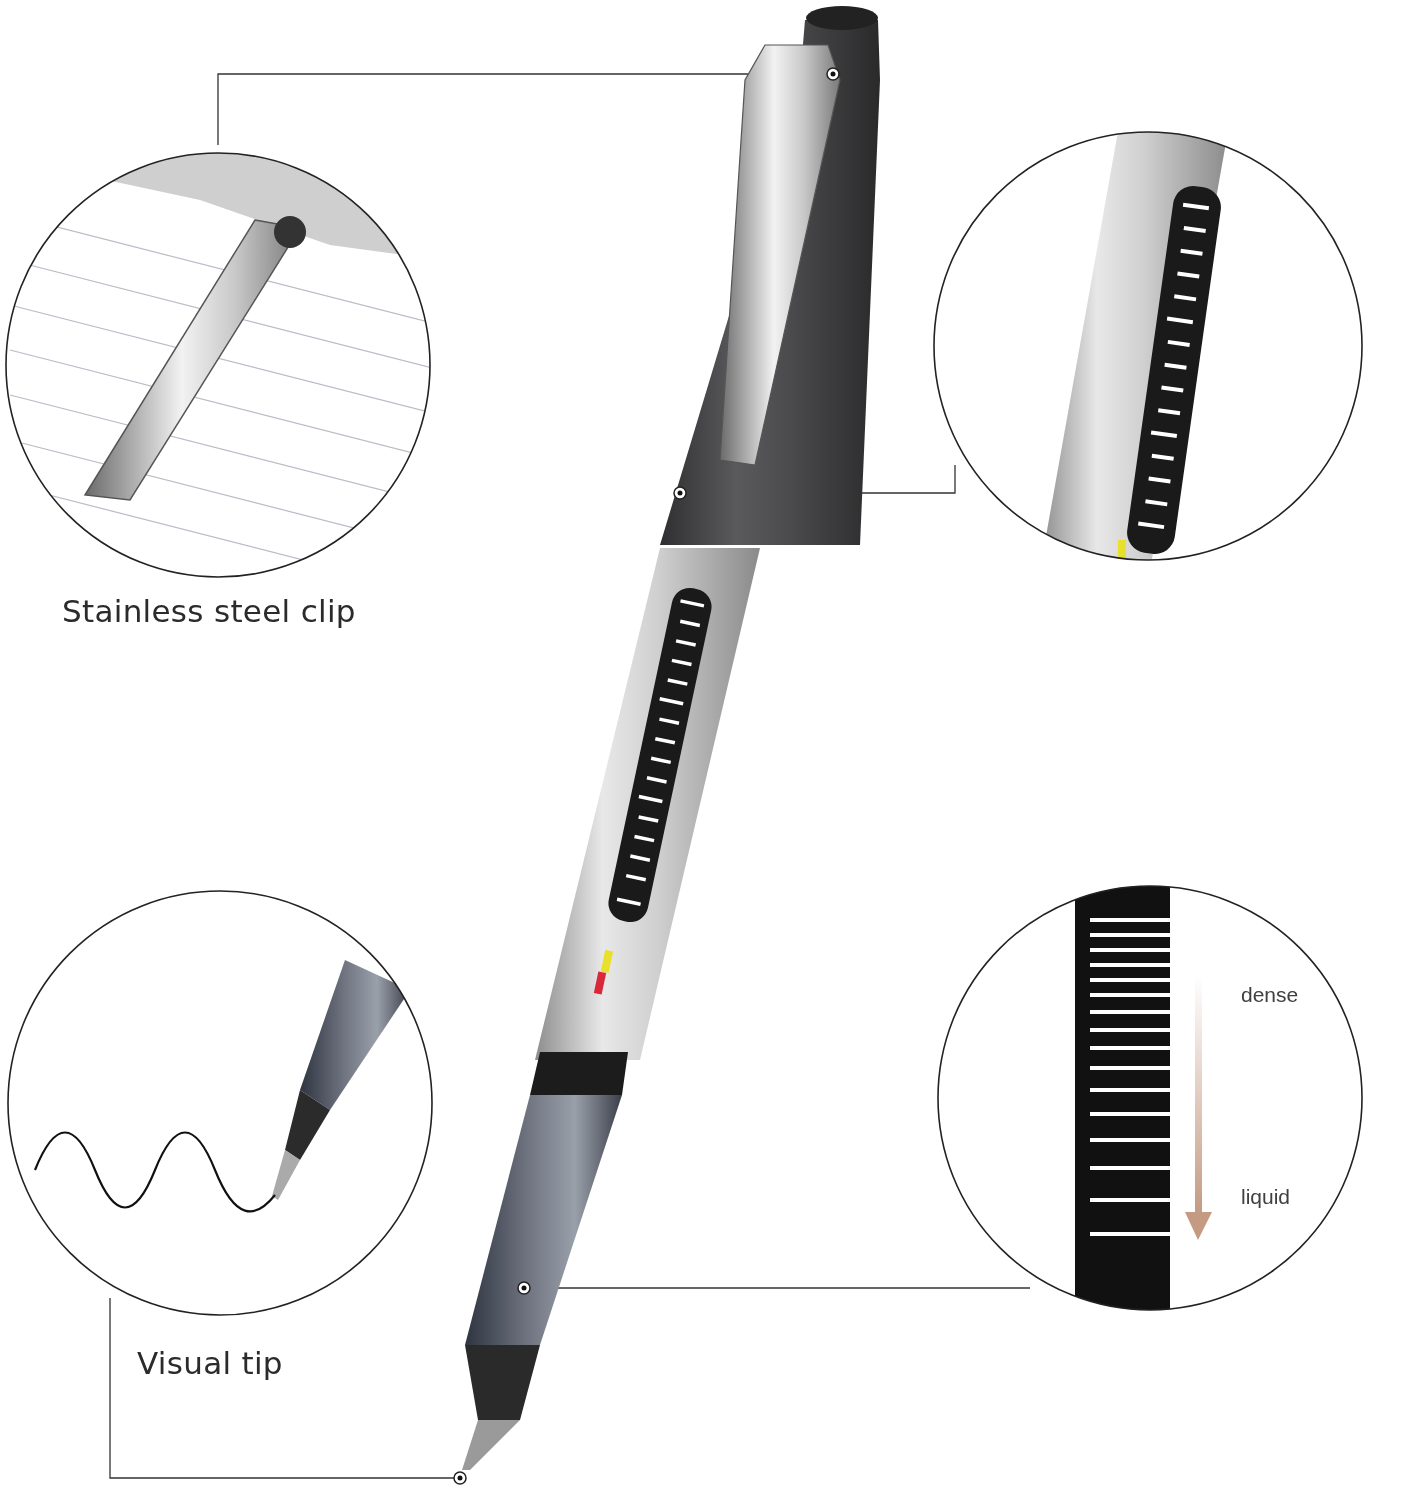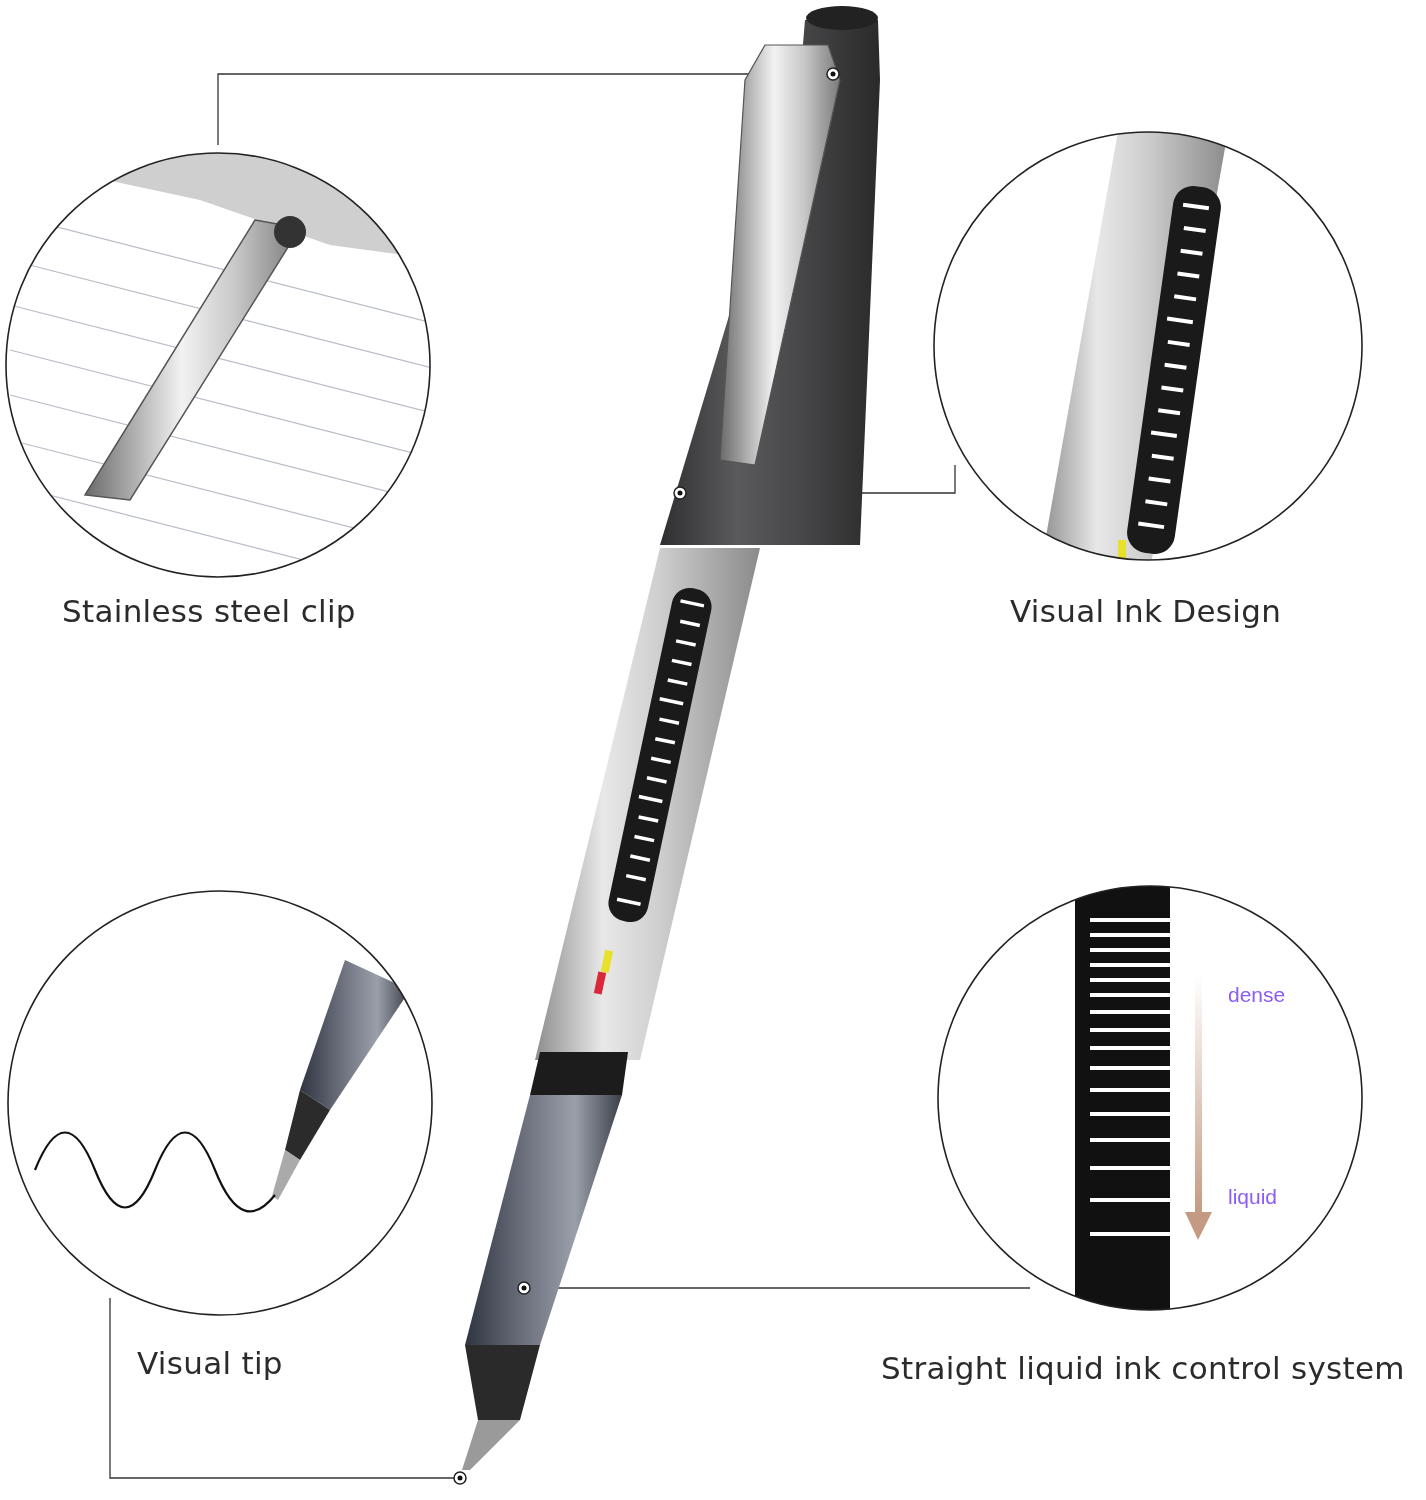--- a/index.html
+++ b/index.html
@@ -1,19 +1,19 @@
 <!DOCTYPE html>
 <html><head>
 <meta charset="utf-8">
 <style>
   html,body{margin:0;padding:0;background:#ffffff;}
   body{width:1426px;height:1500px;position:relative;overflow:hidden;font-family:"DejaVu Sans","Liberation Sans",sans-serif;}
   .canvas{position:absolute;left:0;top:0;width:1426px;height:1072px;text-decoration:underline;}
   .label{position:absolute;color:#2b2b2b;font-family:"DejaVu Sans",sans-serif;font-size:31px;letter-spacing:0.3px;white-space:nowrap;}
-  .small{position:absolute;color:#8b5cf6;font-family:"Liberation Sans",sans-serif;font-size:21px;}
+  .small{position:absolute;color:#404040;font-family:"Liberation Sans",sans-serif;font-size:21px;margin-left:13px;}
 </style>
 </head>
 <body>
 
 <div class="canvas">
 <svg width="1426" height="1500" viewBox="0 0 1426 1500" xmlns="http://www.w3.org/2000/svg">
   <defs>
     <linearGradient id="capG" x1="0" y1="0" x2="1" y2="0">
       <stop offset="0" stop-color="#2f2f31"></stop>
       <stop offset="0.35" stop-color="#5a5a5c"></stop>
@@ -188,19 +188,17 @@
     <circle cx="680" cy="493" r="6" fill="#fff" stroke="#222" stroke-width="1.5"></circle>
         <circle cx="680" cy="493" r="2.5" fill="#111"></circle>
     <circle cx="524" cy="1288" r="6" fill="#fff" stroke="#222" stroke-width="1.5"></circle>
         <circle cx="524" cy="1288" r="2.5" fill="#111"></circle>
     <circle cx="460" cy="1478" r="6" fill="#fff" stroke="#222" stroke-width="1.5"></circle>
         <circle cx="460" cy="1478" r="2.5" fill="#111"></circle>
   </g>
 </svg>
 
 <div class="label" style="left:62px;top:593px;">Stainless steel clip</div>
-<div class="label" style="left:1010px;top:593px;">Visual Ink Design</div>
 <div class="label" style="left:137px;top:1345px;">Visual tip</div>
-<div class="label" style="left:881px;top:1350px;">Straight liquid ink control system</div>
 
 <div class="small" style="left:1228px;top:983px;">dense</div>
 <div class="small" style="left:1228px;top:1185px;">liquid</div>
 </div>
 
 </body></html>

